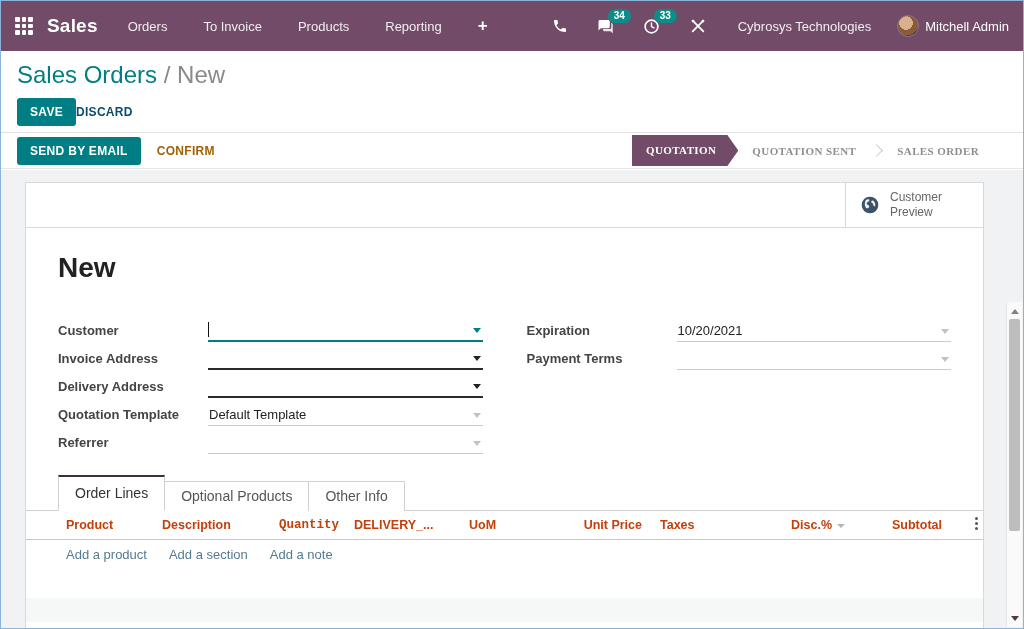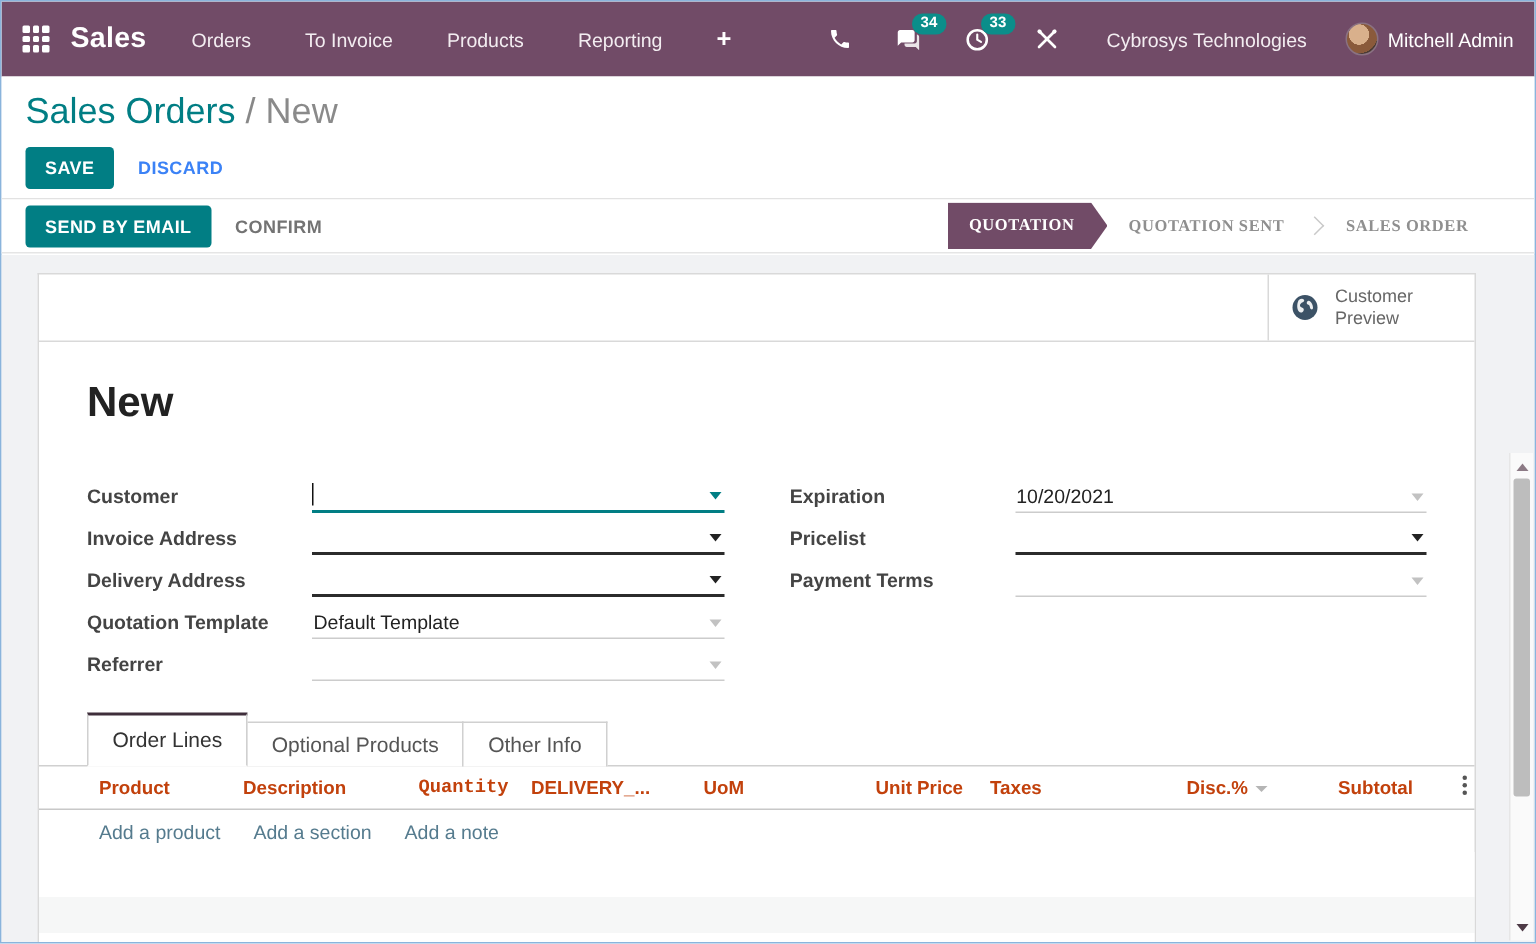--- a/index.html
+++ b/index.html
@@ -39,38 +39,38 @@
     border:1px solid #8a7282;
   }
   .username { font-size:13px; }
 
   
   .control-panel { background:#fff; padding:10px 16px 0 16px; height:82px; border-bottom:1px solid #e2e2e2; }
   .breadcrumb { font-size:24px; }
   .breadcrumb .parent { color:#017e84; cursor:pointer; }
   .breadcrumb .sep { color:#888; }
   .breadcrumb .current { color:#8a8a8a; }
-  .cp-buttons { margin-top:9px; display:flex; align-items:center; gap:16px; }
+  .cp-buttons { margin-top:9px; display:flex; align-items:center; gap:0; }
   .btn-primary {
     background:#017e84; color:#fff; border:none; font-weight:bold; font-size:12px;
     padding:7px 13px; border-radius:3px; cursor:pointer; letter-spacing:.3px;
     font-family:inherit;
   }
   .btn-link-teal {
-    background:none; border:none; color:#3b82f6; font-weight:bold; font-size:12px;
+    background:none; border:none; color:#0c4a6e; font-weight:bold; font-size:12px;
     cursor:pointer; letter-spacing:.3px; font-family:inherit;
   }
 
   
   .status-row {
     height:36px; background:#fff; border-bottom:1px solid #e5e5e5;
     display:flex; align-items:center; padding:0 30px 0 16px;
   }
   .btn-dark-link {
-    background:none; border:none; color:#737373; font-weight:bold; font-size:12px;
+    background:none; border:none; color:#a16207; font-weight:bold; font-size:12px;
     cursor:pointer; letter-spacing:.3px; margin-left:16px; font-family:inherit;
   }
   .stages { margin-left:auto; display:flex; align-items:center; height:100%;font-family:Liberation Serif, serif; }
   .stage-active {
     background:#714b67; color:#fff; font-size:11px; font-weight:bold; letter-spacing:.4px;
     height:31px; line-height:31px; padding:0 22px 0 14px; cursor:pointer;
     clip-path:polygon(0 0, calc(100% - 11px) 0, 100% 50%, calc(100% - 11px) 100%, 0 100%);
   }
   .stage { color:#8f8f8f; font-size:11px; font-weight:bold; letter-spacing:.4px;
     padding:0 14px; cursor:pointer; }
@@ -299,27 +299,20 @@
             <span class="fvalue"></span>
             <span class="caret"></span>
           </div>
         </div>
       </div>
       <div class="fcol">
         <div class="frow">
           <label class="flabel">Expiration</label>
           <div class="fwidget readonly">
             <span class="fvalue">10/20/2021</span>
-            <span class="caret"></span>
-          </div>
-        </div>
-        <div class="frow">
-          <label class="flabel">Pricelist</label>
-          <div class="fwidget editable">
-            <span class="fvalue"></span>
             <span class="caret"></span>
           </div>
         </div>
         <div class="frow">
           <label class="flabel">Payment Terms</label>
           <div class="fwidget readonly">
             <span class="fvalue"></span>
             <span class="caret"></span>
           </div>
         </div>

